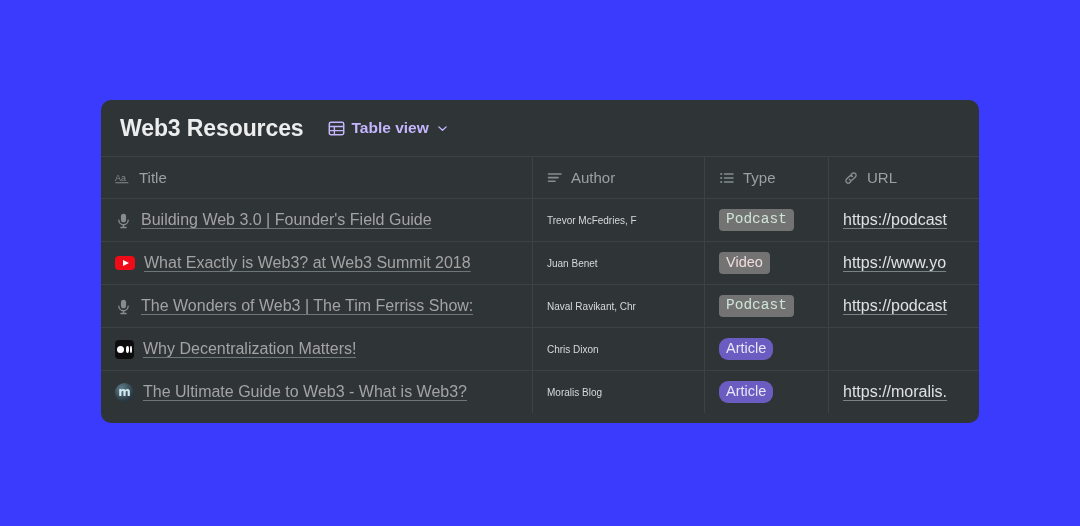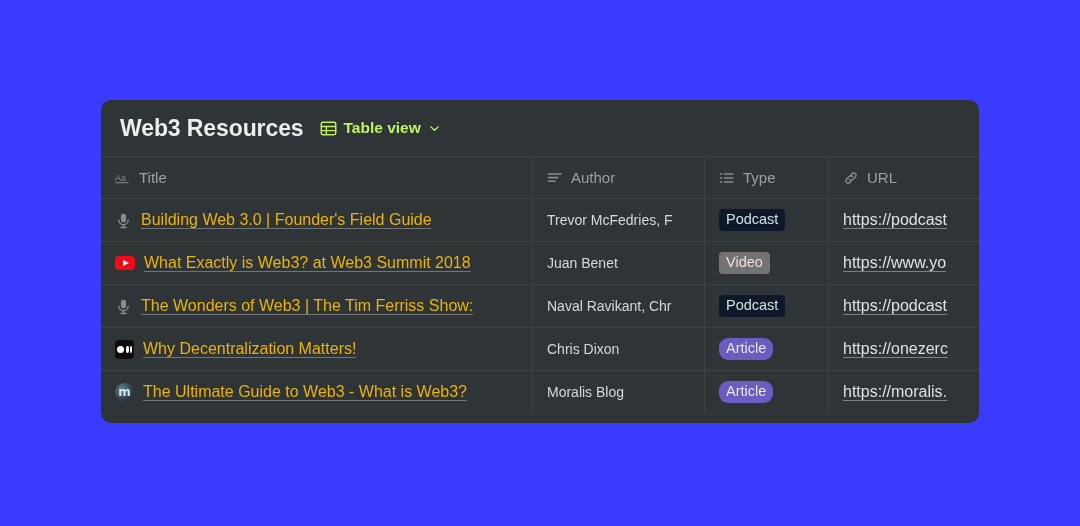--- a/index.html
+++ b/index.html
@@ -41,22 +41,22 @@
     font-size: 23px;
     font-weight: bold;
     color: #eceded;
     letter-spacing: -0.1px;
     white-space: nowrap;
   }
   .view-switch {
     display: flex;
     align-items: center;
     gap: 7px;
-    margin-left: 16px;
-    color: #bef264;
+    margin-left: 24px;
+    color: #c4b5fd;
     cursor: pointer;
   }
   .view-switch-label {
     font-size: 15.5px;
     font-weight: bold;
     white-space: nowrap;
   }
   .icon {
     display: inline-flex;
     align-items: center;
@@ -94,49 +94,49 @@
   .head .cell {
     height: 41px;
     color: #9aa0a3;
     font-size: 15px;
     gap: 8px;
   }
   .head .cell .icon { color: #868d91; }
 
   .body-cell {
     color: #d6d9da;
-    font-size: 14px;
+    font-size: 10px;
   }
   .title-cell { gap: 9px; }
   .title-text {
     text-decoration: underline;
     text-decoration-color: #6f7679;
     text-underline-offset: 3px;
-    color: #eab308;
+    color: #a3a3a3;
     overflow: hidden;
     white-space: nowrap;
     cursor: pointer;
   }
   .url-text {
     text-decoration: underline;
     text-decoration-color: #7b8285;
     text-underline-offset: 3px;
     color: #dfe1e2;
     white-space: nowrap;
     cursor: pointer;
   }
   .badge {
     display: inline-block;
     padding: 2px 7px 3px 7px;
     border-radius: 4px;
     font-size: 14.5px;
     line-height: 17px;
     white-space: nowrap;
   }
-  .badge.podcast { background: #0f172a; color: #cfe4d8; }
+  .badge.podcast { background: #737373; color: #cfe4d8; font-family: Liberation Mono, monospace; }
   .badge.video   { background: #737373; color: #f2dcdd; }
   .badge.article { background: #6b5cc2; color: #e8e5f7; border-radius: 9px; }
 
   
   .ic-mic { width: 17px; height: 17px; }
   .ic-yt {
     width: 20px; height: 14px;
     background: #ef0b17;
     border-radius: 4px;
     display: flex; align-items: center; justify-content: center;
@@ -306,23 +306,20 @@
             <span class="d1"></span>
               <span class="d2"></span>
               <span class="d3"></span>
           </span>
           <span class="title-text">Why Decentralization Matters!</span>
         </div>
         <div class="cell col-author body-cell">Chris Dixon</div>
         <div class="cell col-type">
           <span class="badge article">Article</span>
         </div>
-        <div class="cell col-url last">
-          <span class="url-text">https://onezerc</span>
-        </div>
       </div>
 
       <div class="trow">
         <div class="cell col-title title-cell">
           <span class="icon ic-moralis">m</span>
           <span class="title-text">The Ultimate Guide to Web3 - What is Web3?</span>
         </div>
         <div class="cell col-author body-cell">Moralis Blog</div>
         <div class="cell col-type">
           <span class="badge article">Article</span>

